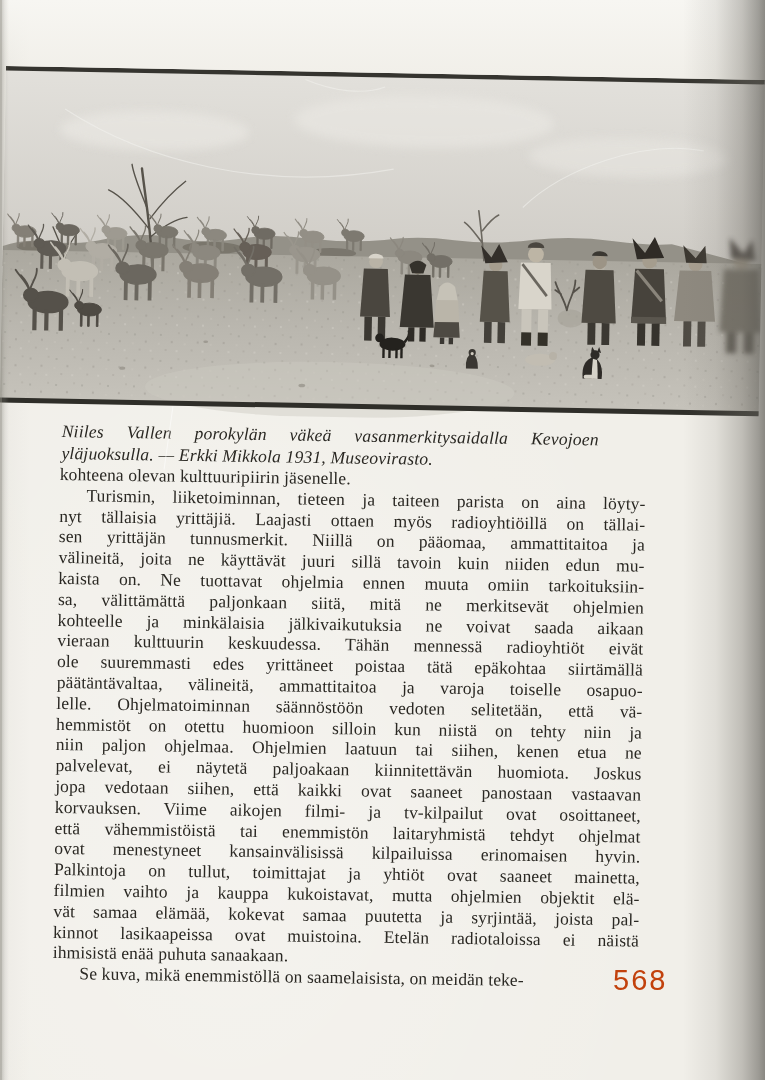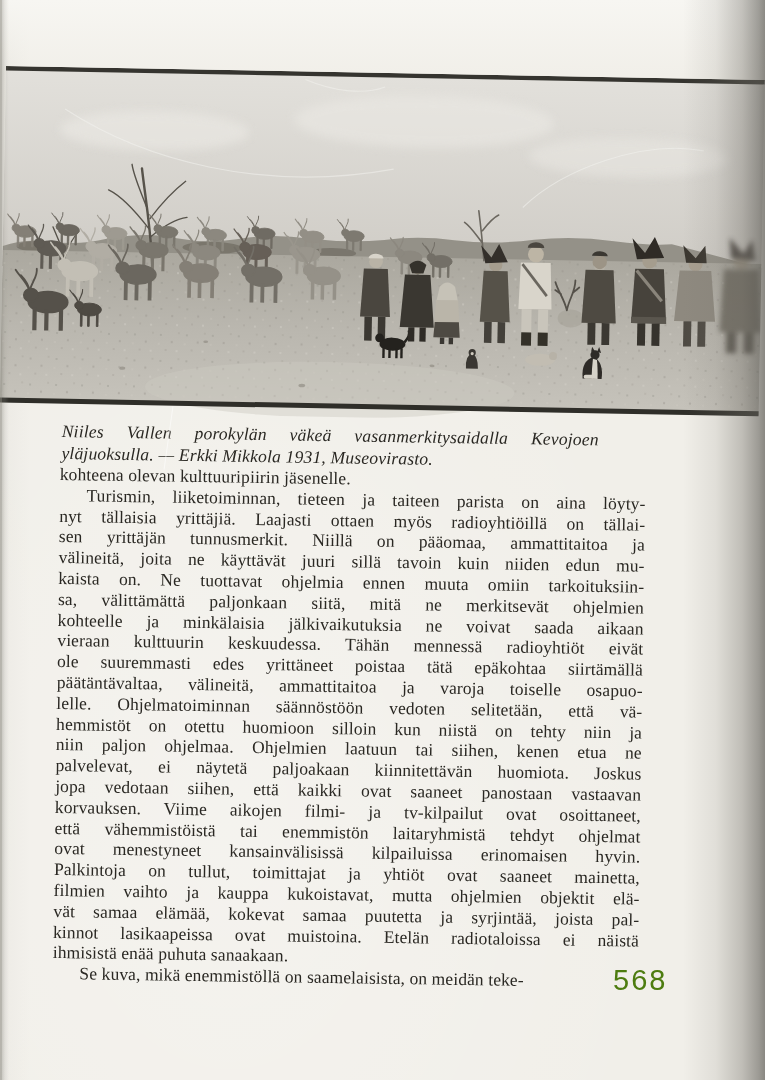--- a/index.html
+++ b/index.html
@@ -46,21 +46,21 @@
     position:absolute;left:60px;top:464px;width:586px;z-index:2;
     transform:rotate(0.85deg);transform-origin:0 0;
     font-size:17.5px;line-height:20.8px;color:#2a2823;letter-spacing:.1px;
   }
   .line{text-align:justify;text-align-last:justify;white-space:normal;}
   .line.end{text-align:left;text-align-last:left;}
   .line.indent{text-indent:27px;}
   .pagenum{
     position:absolute;left:613px;top:964px;z-index:2;
     font-family:"Liberation Sans", sans-serif;
-    font-size:29px;font-weight:400;letter-spacing:2px;color:#4d7c0f;
+    font-size:29px;font-weight:400;letter-spacing:2px;color:#c2410c;
   }
   .crease{
     position:absolute;left:168px;top:406px;width:1px;height:64px;z-index:3;
     background:rgba(255,255,255,.55);transform:rotate(8deg);pointer-events:none;
   }
 </style>
 </head>
 <body>
 
 <div class="paper-shade"></div>

